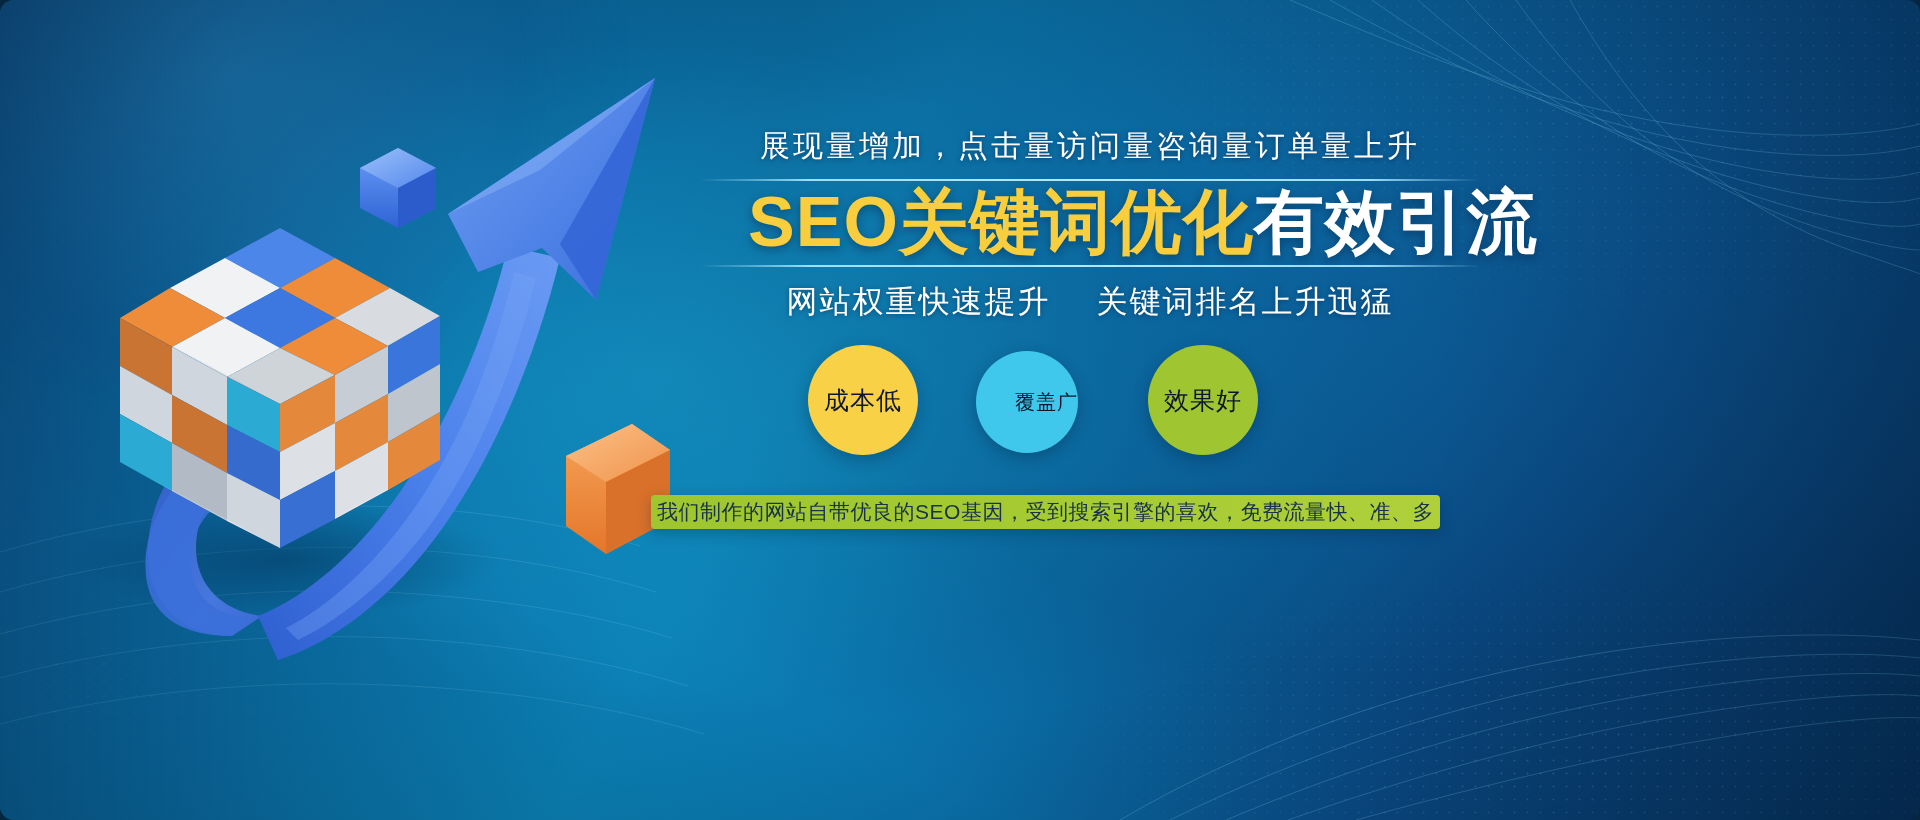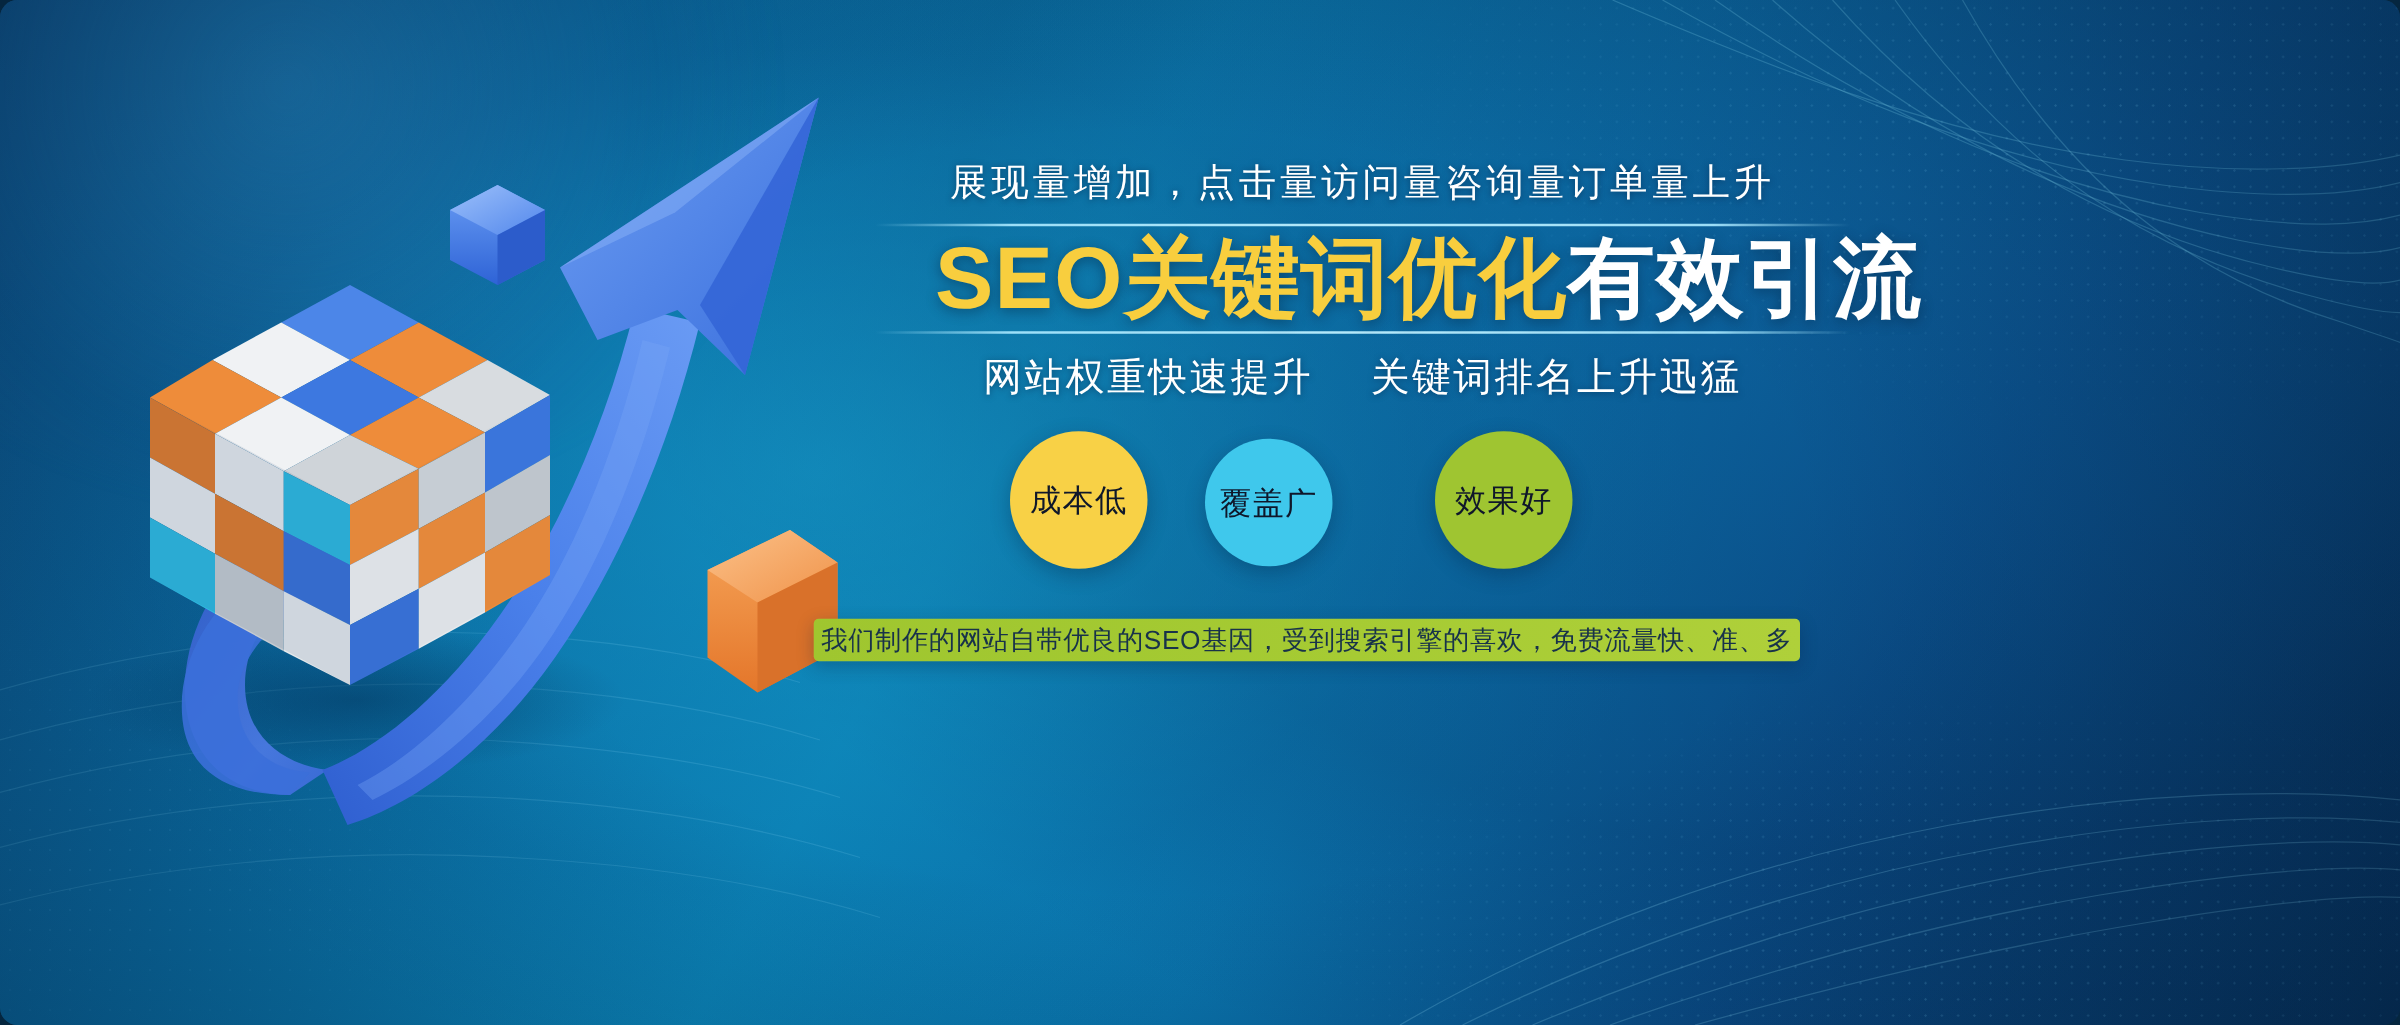--- a/index.html
+++ b/index.html
@@ -66,21 +66,21 @@
 
   
   .circles{position:absolute;left:808px;top:345px;width:480px;height:120px;}
   .circle{
     position:absolute;width:110px;height:110px;border-radius:50%;
     display:flex;align-items:center;justify-content:center;
     color:#0f172a;font-size:25px;letter-spacing:1px;font-weight:400;
     box-shadow:0 5px 16px rgba(0,30,60,.30);
   }
   .c1{left:0;top:0;background:#F8D146;}
-  .c2{left:156px;top:6px;width:102px;height:102px;background:#3FC8EC;font-size:25px;}
+  .c2{left:168px;top:6px;width:102px;height:102px;background:#3FC8EC;font-size:20px;justify-content:flex-end;}
   .c3{left:340px;top:0;background:#9FC531;}
 
   
   .strap{
     position:absolute;left:651px;top:495px;height:34px;width:789px;
     background:linear-gradient(90deg,#9FC62F 0%,#A6CB33 55%,#AFD03A 100%);
     border-radius:4px;display:flex;align-items:center;justify-content:center;
     box-shadow:0 4px 14px rgba(0,30,60,.28);
   }
   .strap span{color:#18324a;font-size:21px;letter-spacing:.5px;white-space:nowrap;}

